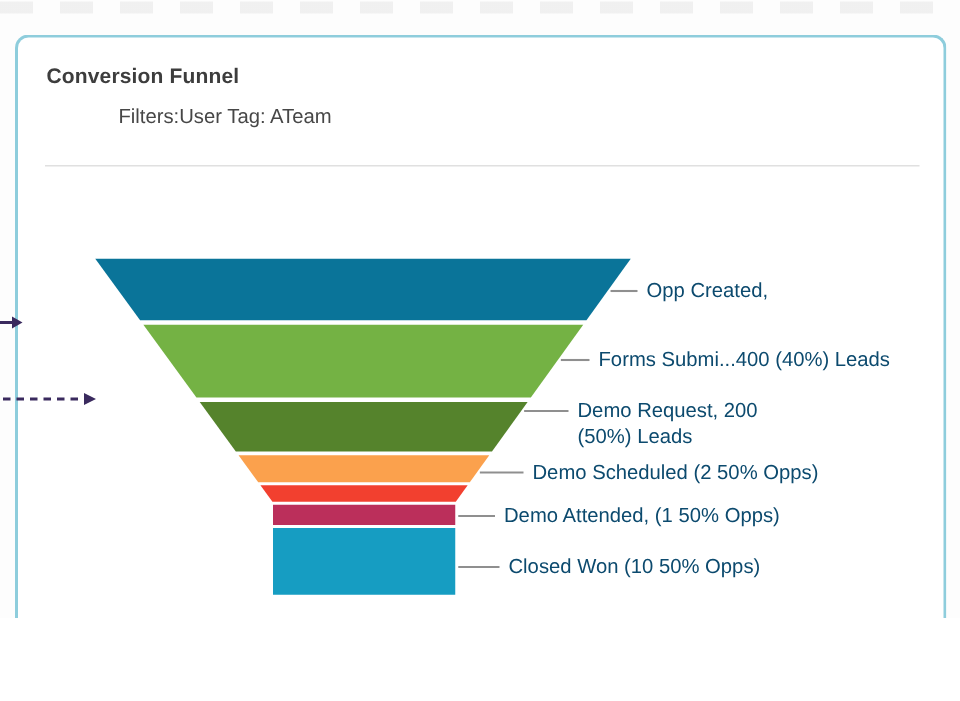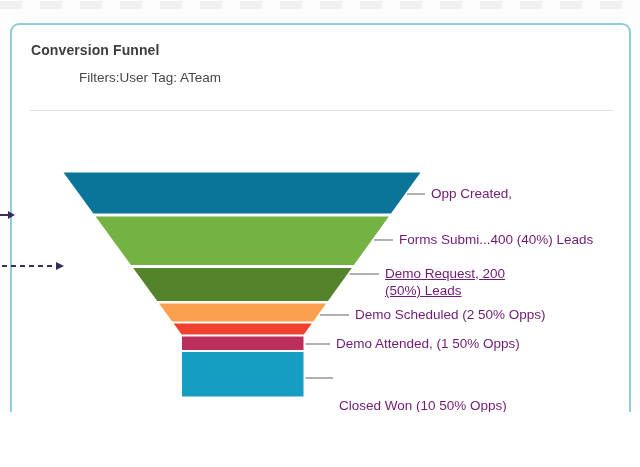--- a/index.html
+++ b/index.html
@@ -53,21 +53,21 @@
   }
   .chart-svg {
     position: absolute;
     left: 0; top: 0;
     width: 640px; height: 467px;
   }
   .funnel-label {
     position: absolute;
     font-size: 13.5px;
     line-height: 16.5px;
-    color: #701a75;
+    color: #0c4a6e;
     white-space: nowrap;
   }
 </style>
 </head>
 <body>
 
 <div class="stage">
 
   <div class="artifact-strip"></div>
 
@@ -97,28 +97,28 @@
       <polygon points="56,262 56,270 64,266" fill="#3a2a5e"></polygon>
     </svg>
 
   <div id="labels-layer">
       <div class="funnel-label" style="left: 431px; top: 186px;">
         <div>Opp Created,</div>
       </div>
       <div class="funnel-label" style="left: 399px; top: 232px;">
         <div>Forms Submi...400 (40%) Leads</div>
       </div>
-      <div class="funnel-label" style="left: 385px; top: 266px; text-decoration: underline;">
+      <div class="funnel-label" style="left: 385px; top: 266px;">
         <div>Demo Request, 200</div>
         <div>(50%) Leads</div>
       </div>
       <div class="funnel-label" style="left: 355px; top: 307px;">
         <div>Demo Scheduled (2 50% Opps)</div>
       </div>
       <div class="funnel-label" style="left: 336px; top: 336px;">
         <div>Demo Attended, (1 50% Opps)</div>
       </div>
-      <div class="funnel-label" style="left: 339px; top: 370px; margin-top: 28px;">
+      <div class="funnel-label" style="left: 339px; top: 370px;">
         <div>Closed Won (10 50% Opps)</div>
       </div>
     </div>
 
 </div>
 
 </body></html>

